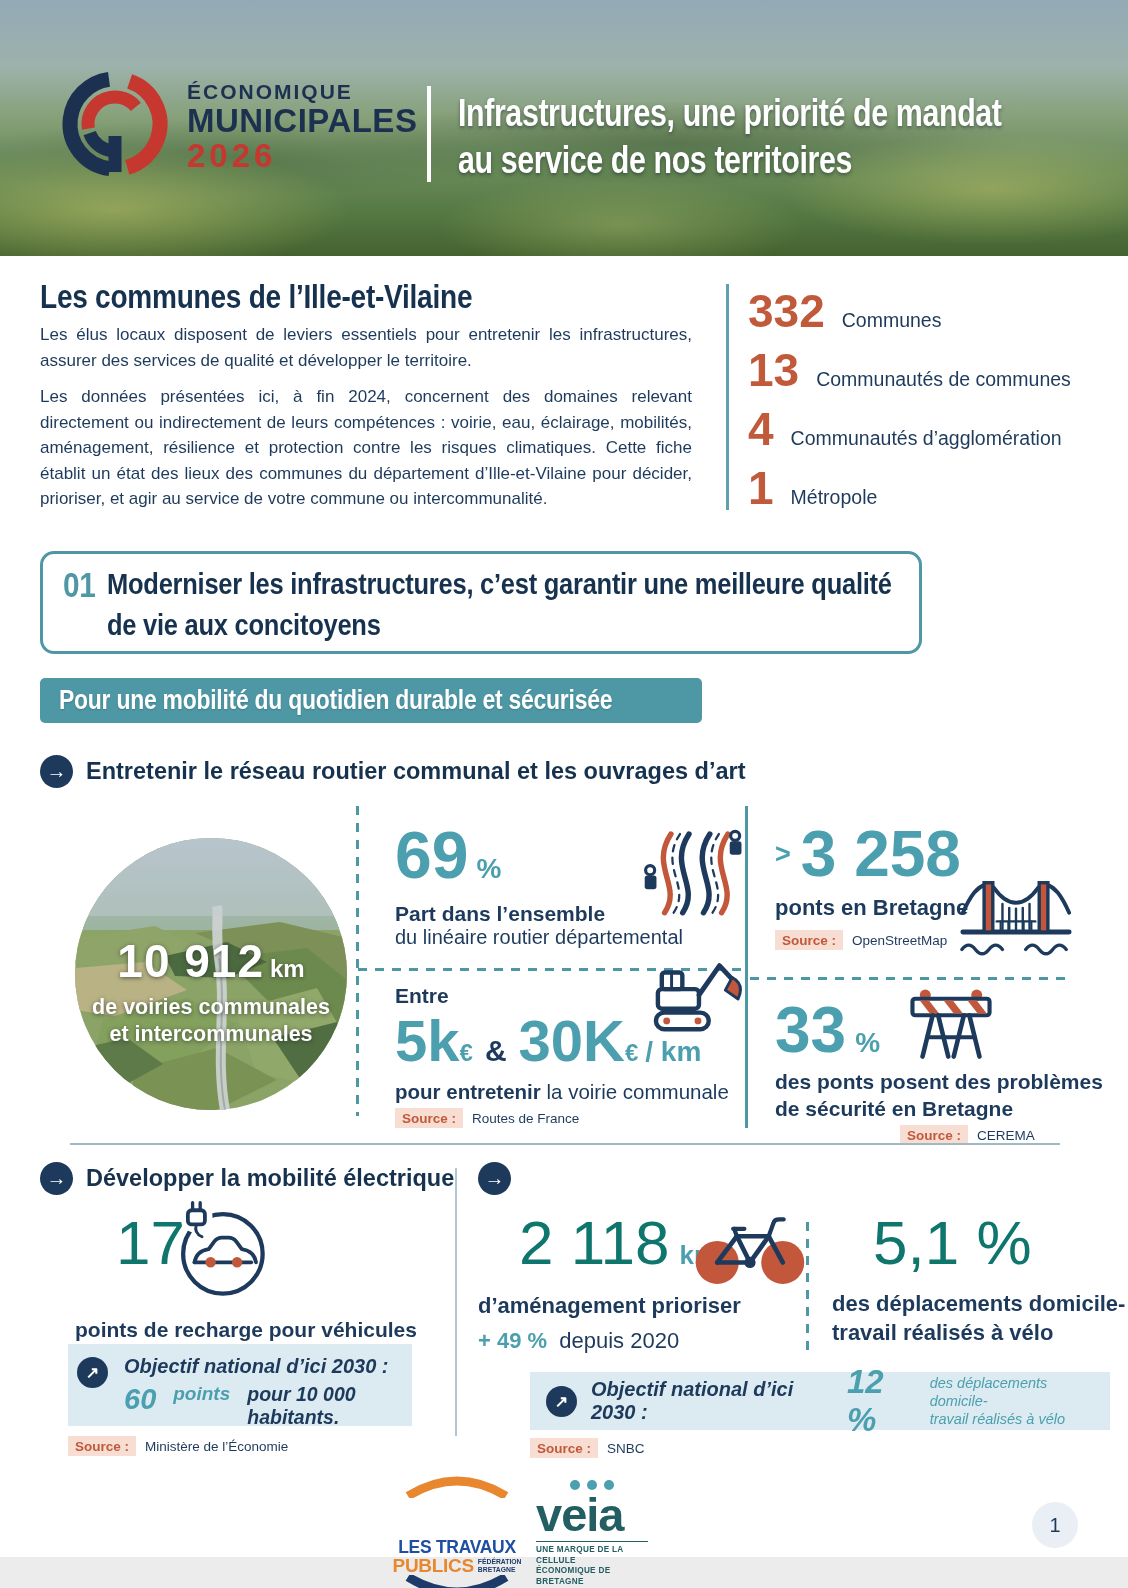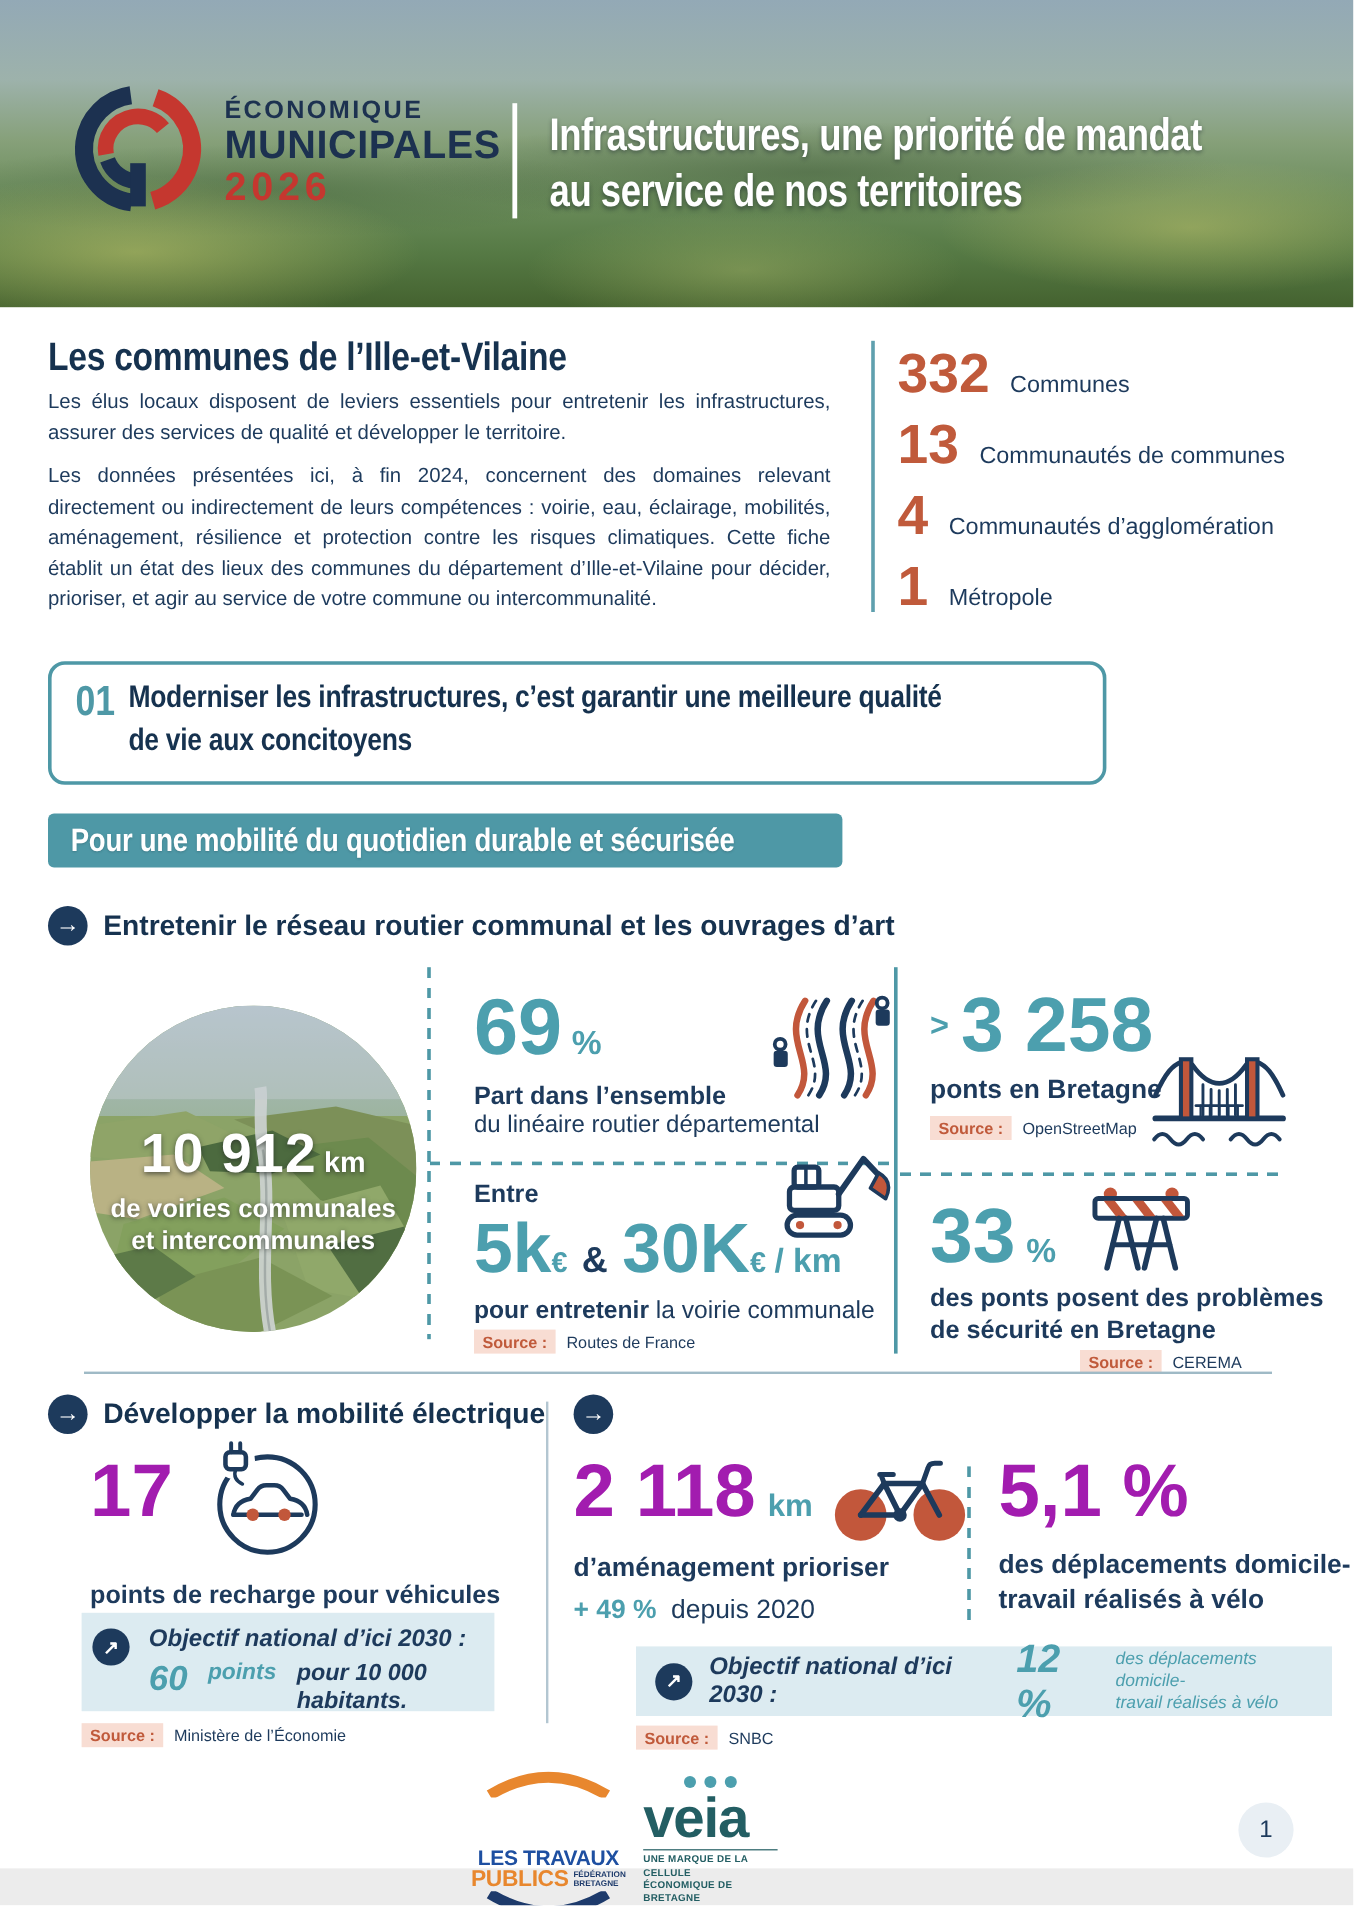--- a/index.html
+++ b/index.html
@@ -36,21 +36,21 @@
   .intro-text p + p { margin-top:11px; }
   .intro-vline { position:absolute; left:726px; top:284px; width:2.5px; height:226px; background:#5fa0ae; }
   .intro-stats { position:absolute; left:748px; top:288px; width:372px; }
   .stat-row { display:flex; align-items:baseline; gap:17px; margin-bottom:13px; }
   .stat-num { font-size:46px; font-weight:bold; color:#c05a3b; line-height:1; }
   .stat-label { font-size:19.5px; color:#1d3a5c; }
 
   
   .sec-box { position:absolute; left:40px; top:551px; width:882px; height:103px; border:3.5px solid #4e98a6; border-radius:14px; background:#fff; }
   .sec-num { position:absolute; left:20px; top:11px; font-size:35px; color:#4e98a6; }
-  .sec-title { position:absolute; left:64px; top:9px; font-size:26px; color:#16324f; line-height:1.38; }
+  .sec-title { position:absolute; left:64px; top:9px; font-size:30px; color:#16324f; line-height:1.38; }
   .sec-title .cond { display:block; }
   .banner { position:absolute; left:40px; top:678px; width:662px; height:45px; background:#4e98a6; border-radius:5px; display:flex; align-items:center; padding-left:19px; }
   .banner .cond { font-size:27px; color:#fff; text-shadow:0 1px 2px rgba(30,60,70,.3); }
 
   
   .sub-heading { position:absolute; display:flex; align-items:center; gap:13px; }
   .arrow-circle { width:33px; height:33px; border-radius:50%; background:#1d3a5c; color:#fff;
     display:flex; align-items:center; justify-content:center; font-size:20px; font-weight:bold; flex:0 0 auto; }
   .sub-heading .txt { font-size:23.5px; font-weight:bold; color:#16324f; }
 
@@ -80,21 +80,21 @@
   .num-row { display:flex; align-items:baseline; }
 
   
   .cost-row { display:flex; align-items:baseline; }
   .cost-big { font-size:58px; font-weight:bold; color:#4c9fae; line-height:1; }
   .cost-eur { font-size:24px; font-weight:bold; color:#4c9fae; }
   .cost-amp { font-size:30px; font-weight:bold; color:#1d3a5c; margin:0 12px; }
   .cost-per { font-size:28px; font-weight:bold; color:#4c9fae; margin-left:7px; }
 
   
-  .huge-teal { font-size:62px; font-weight:bold; color:#a21caf; line-height:1; }
+  .huge-teal { font-size:62px; font-weight:normal; color:#0f766e; line-height:1;margin-left:41px; }
   .obj-box { position:absolute; background:#dcebf1; }
   .obj-circle { width:31px; height:31px; border-radius:50%; background:#1d3a5c; color:#fff;
     display:flex; align-items:center; justify-content:center; font-size:16px; font-weight:bold; flex:0 0 auto; }
   .obj-title { font-style:italic; font-weight:bold; color:#1d3a5c; font-size:20px; }
   .obj-val { font-style:italic; font-weight:bold; color:#4c9fae; }
 
   
   .footer-strip { position:absolute; left:0; top:1557px; width:1128px; height:31px; background:#ececec; }
   .tp-logo { position:absolute; left:396px; top:1476px; width:122px; text-align:center; }
   .tp-l1 { font-size:17.5px; font-weight:bold; color:#1e4fa1; letter-spacing:-0.3px; line-height:1.05;margin-top:36px; }

